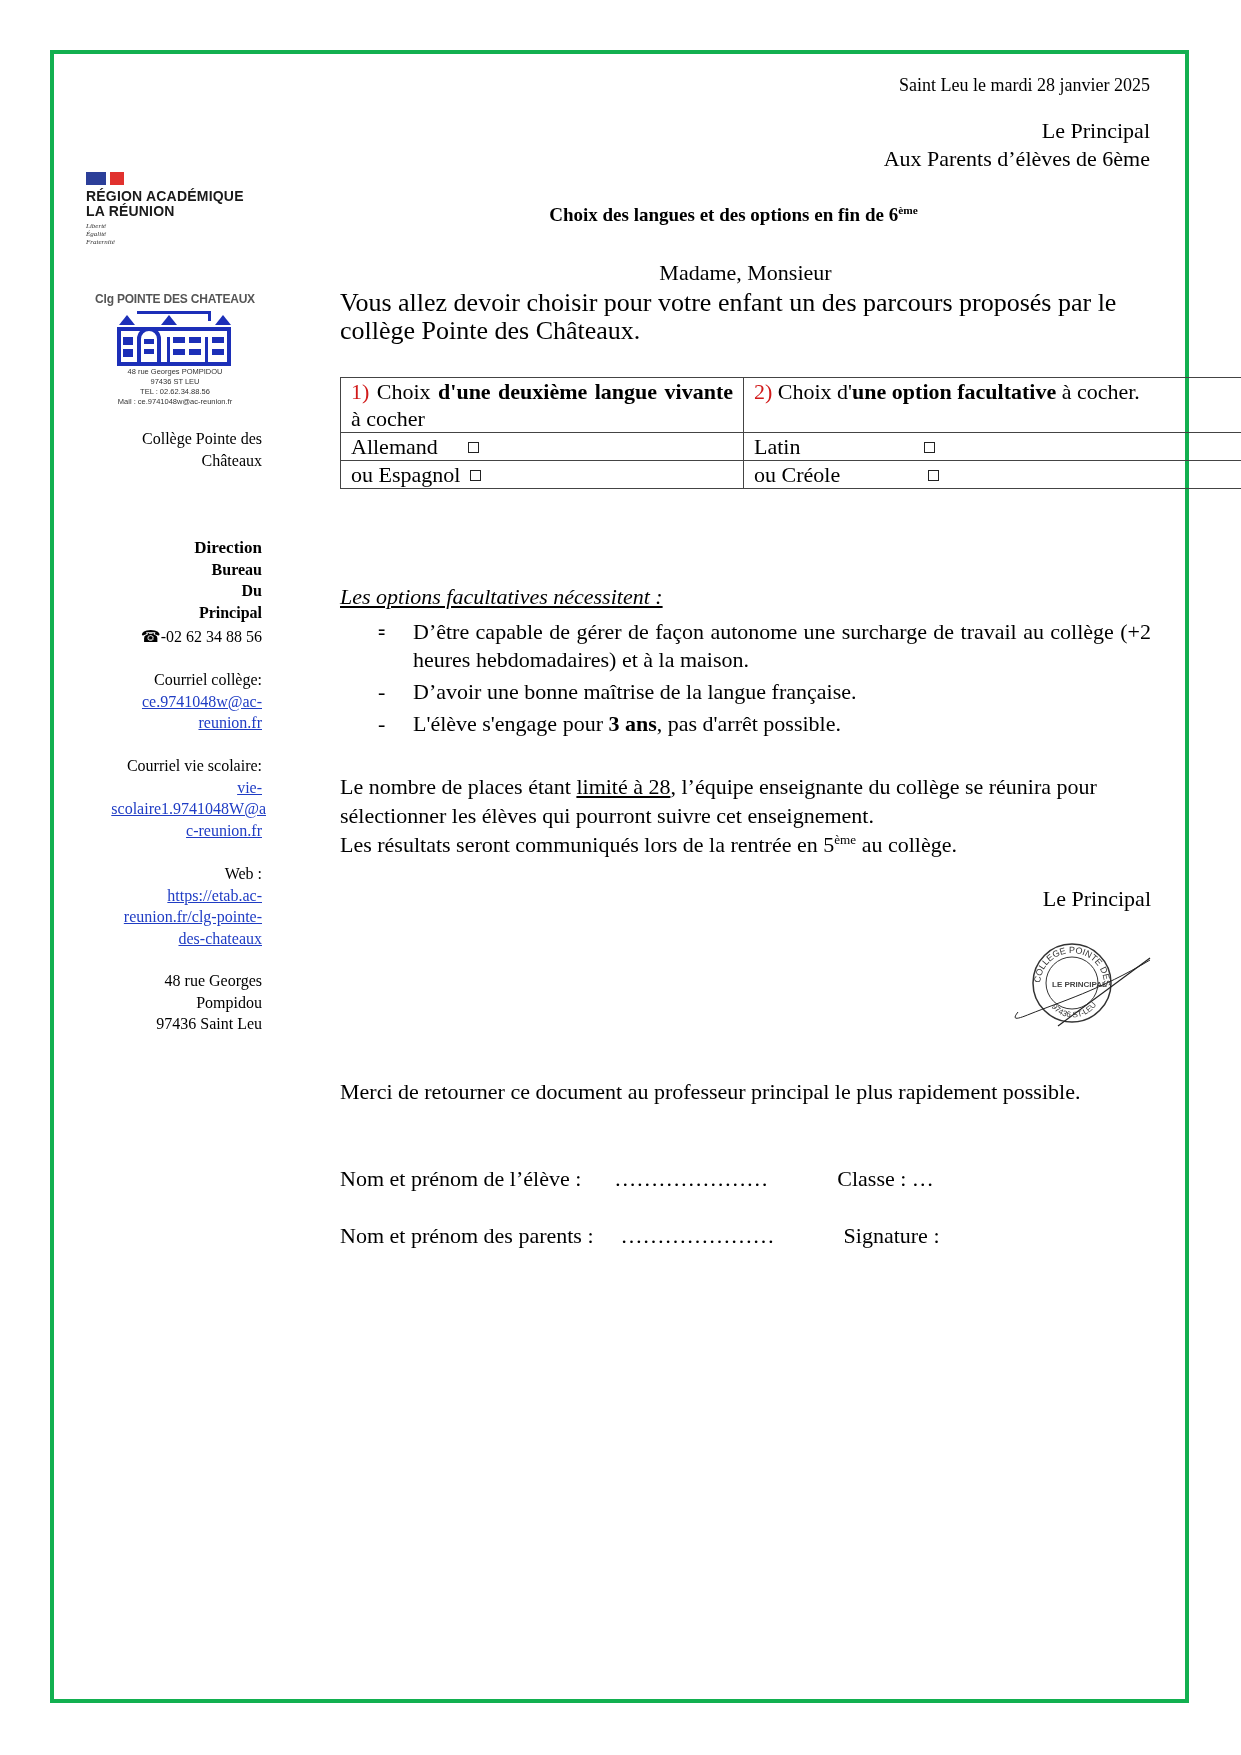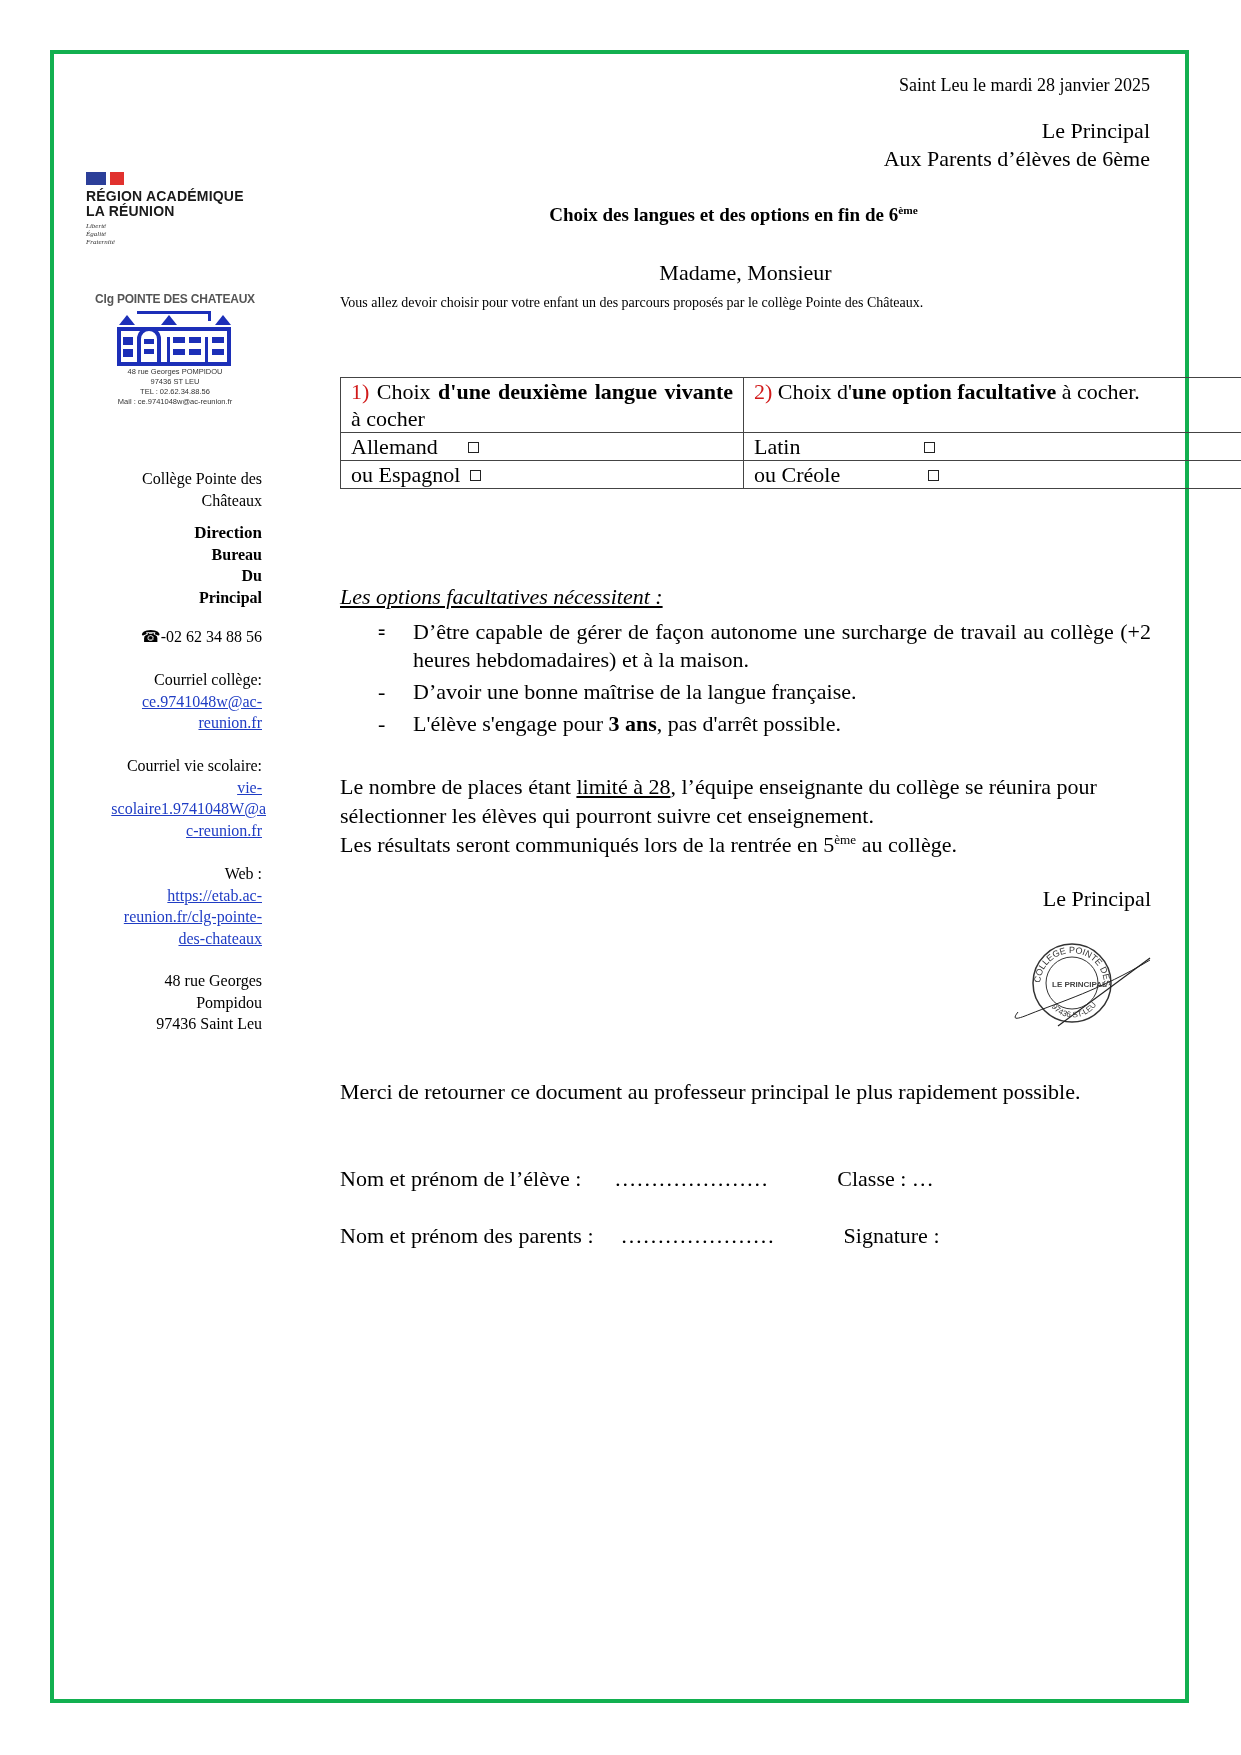--- a/index.html
+++ b/index.html
@@ -27,21 +27,21 @@
   .clg-building { margin: 3px auto 0; display: block; }
   .clg-info { font-family: "Liberation Sans", "DejaVu Sans", sans-serif; font-size: 7.5px; line-height: 10px; color: #333; }
 
   
   .leftcol { left: 70px; width: 192px; text-align: right; font-size: 16px; line-height: 21.5px; }
   .leftcol .b { font-weight: bold; }
   .leftcol a { color: #1f3cc4; text-decoration: underline; }
   .title { top: 204px; left: 328px; width: 811px; text-align: center; font-size: 19px; font-weight: bold; }
   sup { font-size: 0.6em; vertical-align: super; line-height: 0; }
   .greeting { top: 260px; left: 340px; width: 811px; text-align: center; font-size: 22px; }
-  .intro { top: 289px; left: 340px; width: 811px; font-size: 14px; line-height: 28px; }
+  .intro { top: 289px; left: 340px; width: 811px; font-size: 26px; line-height: 28px; }
 
   table.choices { position: absolute; left: 340px; top: 377px; width: 968px; border-collapse: collapse; font-size: 22px; }
   table.choices td { border: 1.5px solid #444; padding: 0 10px; vertical-align: top; line-height: 27px; }
   table.choices td.c1 { width: 403px; }
   .red { color: #d11a1a; }
   .just { text-align: justify; text-align-last: left; }
   .box { display: inline-block; width: 11px; height: 11px; border: 1px solid #222; vertical-align: middle; margin-left: 4px; position: relative; top: -1px; }
 
   .req-title { top: 584px; left: 340px; font-size: 22px; font-style: italic; text-decoration: underline; white-space: nowrap; }
   ul.reqs { position: absolute; top: 614px; left: 340px; width: 811px; list-style: none; font-size: 22px; line-height: 28px; }
@@ -111,25 +111,25 @@
     </g>
   </svg>
   <div class="clg-info">
     <div>48 rue Georges POMPIDOU</div>
     <div>97436 ST LEU</div>
     <div>TEL : 02.62.34.88.56</div>
     <div>Mail : ce.9741048w@ac-reunion.fr</div>
   </div>
 </div>
 
-<div class="abs leftcol" style="top:468px;">
+<div class="abs leftcol" style="top:428px;">
   <div>Collège Pointe des</div>
   <div>Châteaux</div>
 </div>
-<div class="abs leftcol" style="top:522px;">
+<div class="abs leftcol" style="top:537px;">
   <div class="b" style="font-size:17px;">Direction</div>
   <div class="b">Bureau</div>
   <div class="b">Du</div>
   <div class="b">Principal</div>
 </div>
 <div class="abs leftcol" style="top:626px;">
   <span style="font-family:'DejaVu Sans',sans-serif;font-size:16px;">☎</span><span>-02 62 34 88 56</span>
 </div>
 <div class="abs leftcol" style="top:669px;">
   <div>Courriel collège:</div>

